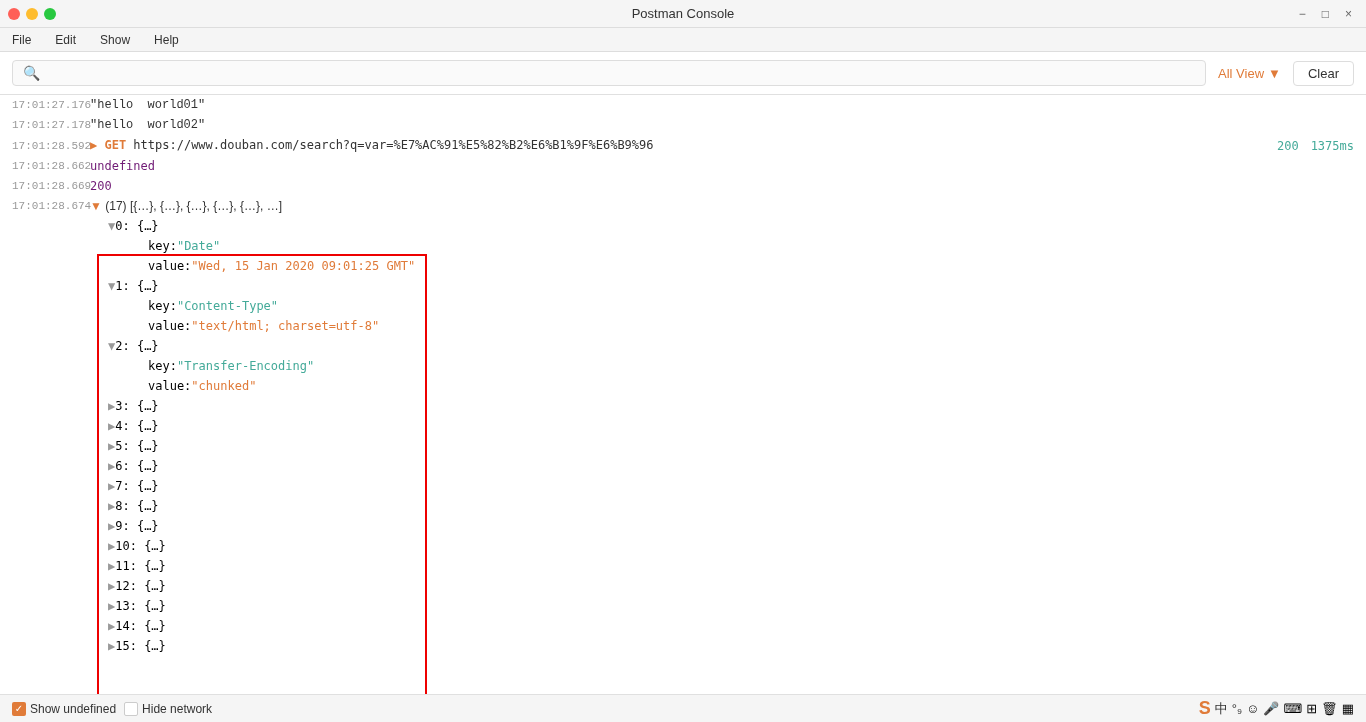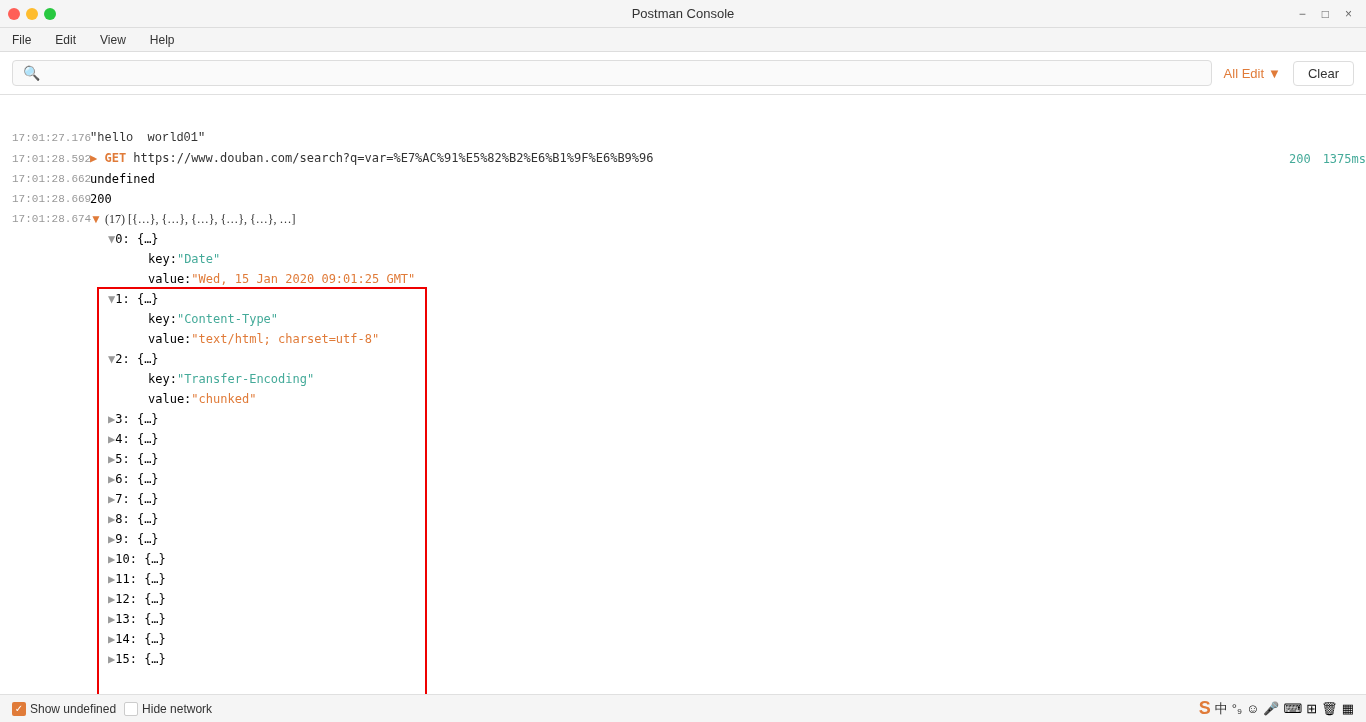--- a/index.html
+++ b/index.html
@@ -150,21 +150,21 @@
 
     .timestamp {
       color: #999;
       width: 90px;
       flex-shrink: 0;
       padding-left: 12px;
       font-size: 11px;
     }
     .log-content {
       flex: 1;
-      color: #000000;
+      color: #701a75;
       padding-right: 12px;
     }
 
     .log-string { color: #333; }
 
     
     .highlight-box {
       border: 2px solid #e00;
       position: absolute;
       top: 159px;
@@ -235,46 +235,50 @@
   <div class="title-bar-win-controls">
     <button class="win-ctrl">−</button>
     <button class="win-ctrl">□</button>
     <button class="win-ctrl">×</button>
   </div>
 </div>
 
 <div class="menu-bar">
   <span class="menu-item">File</span>
   <span class="menu-item">Edit</span>
-  <span class="menu-item">View</span>
+  <span class="menu-item">Show</span>
   <span class="menu-item">Help</span>
 </div>
 
 <div class="toolbar">
   <div class="search-container">
     <span class="search-icon-svg">🔍</span>
   </div>
   <button class="all-logs-btn">
-    <span>All Edit</span>
+    <span>All View</span>
     <span>▼</span>
   </button>
   <button class="clear-btn">Clear</button>
 </div>
 
-<div class="console-area" style="position:relative;margin-top:33px;">
+<div class="console-area" style="position:relative;">
 
   <div class="log-line">
     <span class="timestamp">17:01:27.176</span>
     <span class="log-content log-string">"hello&nbsp;&nbsp;world01"</span>
   </div>
 
+  <div class="log-line">
+    <span class="timestamp">17:01:27.178</span>
+    <span class="log-content log-string">"hello&nbsp;&nbsp;world02"</span>
+  </div>
 
   <div class="log-line" style="display:flex; align-items:center; padding: 1px 0;">
     <span class="timestamp">17:01:28.592</span>
-    <span style="flex:1; display:flex; justify-content:space-between; align-items:center; ">
+    <span style="flex:1; display:flex; justify-content:space-between; align-items:center; padding-right:12px;">
       <span>
         <span style="color:#e07b39; font-family:monospace; font-size:12px;">▶ </span>
         <span style="color:#e07b39; font-weight:bold; font-family:monospace; font-size:12px;">GET</span>
         <span style="color:#333; font-family:monospace; font-size:12px;"> https://www.douban.com/search?q=var=%E7%AC%91%E5%82%B2%E6%B1%9F%E6%B9%96</span>
       </span>
       <span style="display:flex; gap:12px;">
         <span style="color:#4a9; font-family:monospace; font-size:12px;">200</span>
         <span style="color:#4a9; font-family:monospace; font-size:12px;">1375ms</span>
       </span>
     </span>
@@ -287,21 +291,21 @@
 
 
 
   <div class="log-line">
     <span class="timestamp">17:01:28.669</span>
     <span class="log-content" style="font-family:monospace; font-size:12px;">200</span>
   </div>
 
   <div class="log-line">
     <span class="timestamp">17:01:28.674</span>
-    <span style="font-family:Liberation Serif, serif; font-size:12px; color:#333;">
+    <span style="font-family:Liberation Sans, sans-serif; font-size:12px; color:#333;">
       <span style="color:#e07b39; cursor:pointer;">▼ </span>
       <span>(17) [{…}, {…}, {…}, {…}, {…}, …]</span>
     </span>
   </div>
 
   <div class="log-line" style="padding-left:108px; font-family:monospace; font-size:12px;">
     <span style="color:#999; cursor:pointer;">▼ </span>
     <span>0: {…}</span>
   </div>
   <div class="log-line" style="padding-left:148px; font-family:monospace; font-size:12px;">

